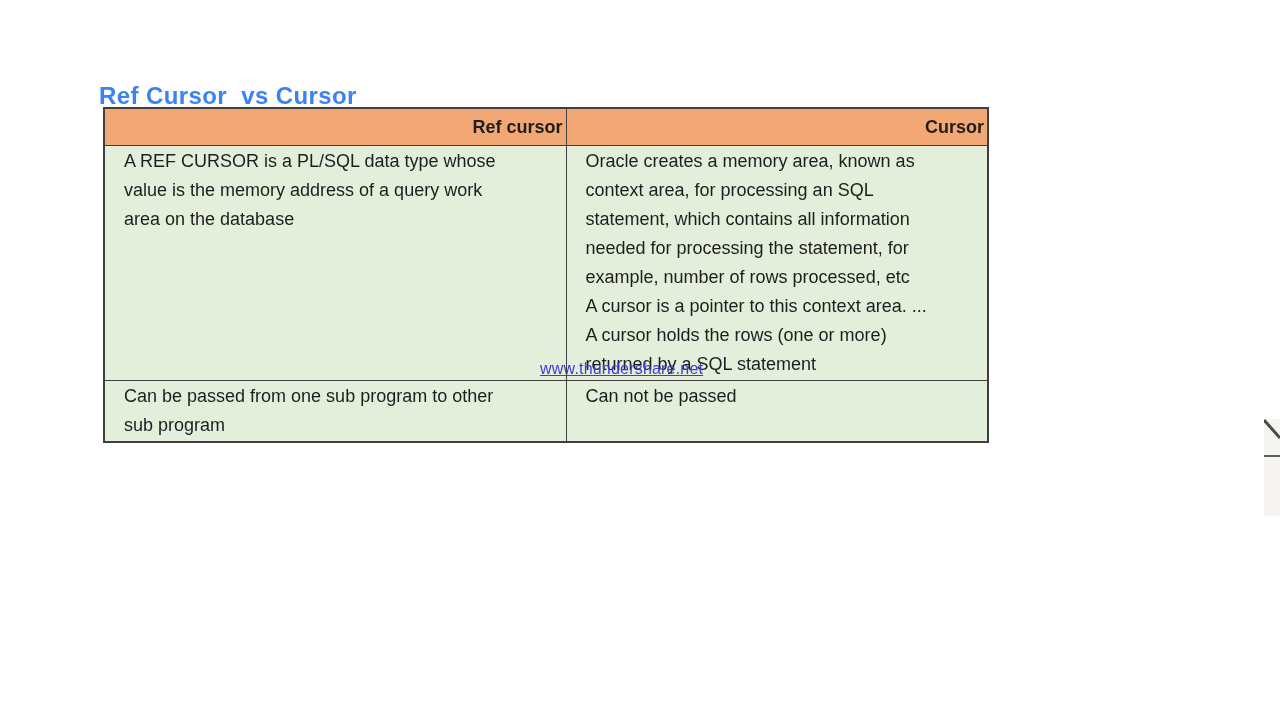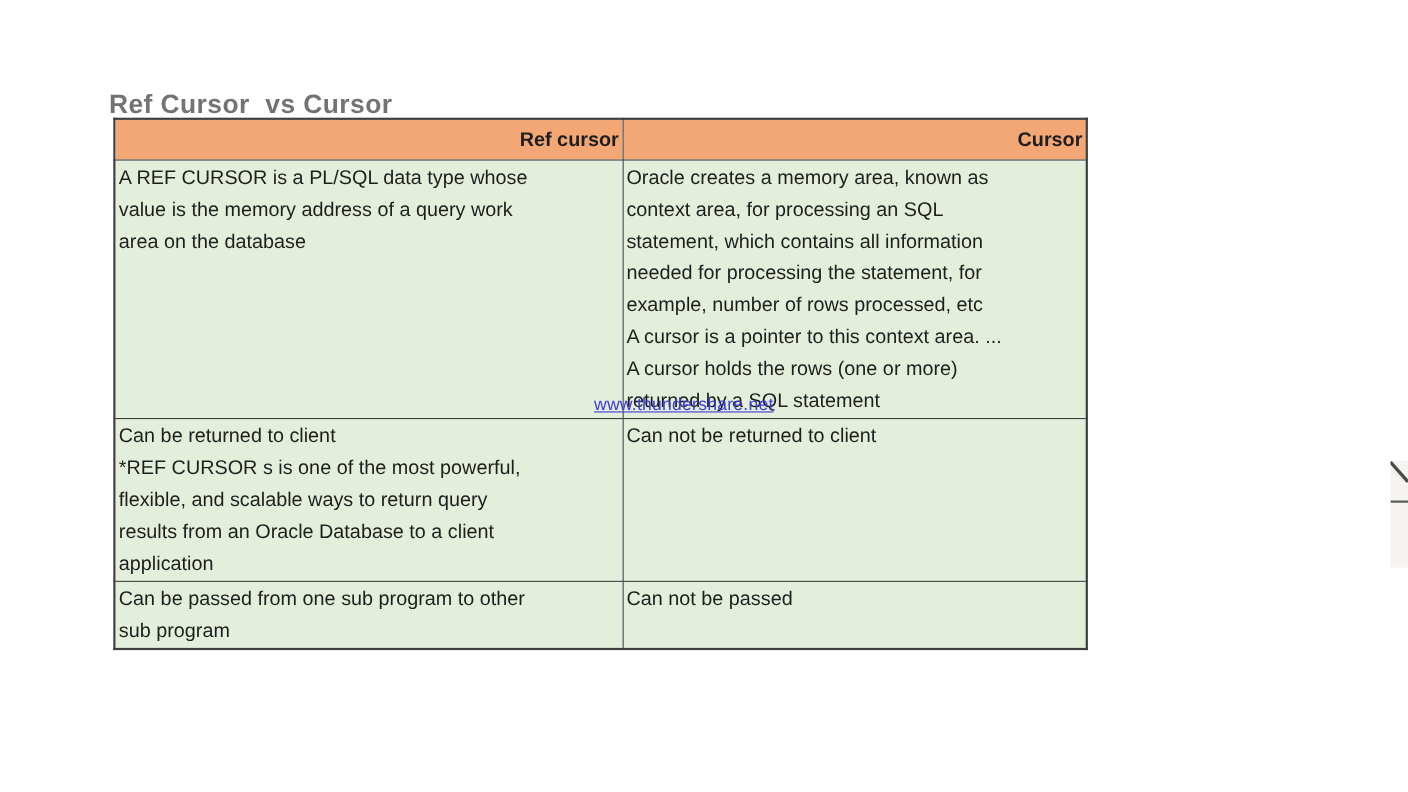--- a/index.html
+++ b/index.html
@@ -11,35 +11,35 @@
   }
   *{box-sizing:border-box;}
   html,body{margin:0;padding:0;}
   body{
     width:1280px;height:720px;position:relative;overflow:hidden;
     background:#ffffff;color:var(--text);
     font-family:"Liberation Sans", sans-serif;
   }
   .page-title{
     position:absolute;left:99px;top:66px;
-    font-size:24px;font-weight:bold;color:#737373;
+    font-size:24px;font-weight:bold;color:#3b82f6;
     white-space:pre;letter-spacing:0.4px;
   }
   table.compare{
     position:absolute;left:103px;top:107px;
     width:884px;table-layout:fixed;
     border-collapse:collapse;
     border:2px solid var(--border);
   }
   col.c-left{width:462px;}
   col.c-right{width:422px;}
   th,td{
     border:1px solid var(--border);
     font-size:18px;line-height:29px;
-    padding:1px 3px;
+    padding:1px 19px;
     vertical-align:top;text-align:left;
     white-space:pre-wrap;overflow:hidden;
   }
   th{
     background:var(--header-bg);
     text-align:right;vertical-align:middle;
     font-weight:bold;height:37px;padding:0 3px;
     line-height:20px;
   }
   td{background:var(--cell-bg);}
@@ -78,28 +78,20 @@
 area on the database</td>
       <td>Oracle creates a memory area, known as
 context area, for processing an SQL
 statement, which contains all information
 needed for processing the statement, for
 example, number of rows processed, etc
 A cursor is a pointer to this context area. ...
 A cursor holds the rows (one or more)
 returned by a SQL statement</td>
     </tr>
-    <tr style="height:147px;">
-      <td>Can be returned to client
-*REF CURSOR s is one of the most powerful,
-flexible, and scalable ways to return query
-results from an Oracle Database to a client
-application</td>
-      <td>Can not be returned to client</td>
-    </tr>
     <tr style="height:54px;">
       <td>Can be passed from one sub program to other
 sub program</td>
       <td>Can not be passed</td>
     </tr>
   </tbody>
 </table>
 
 <div class="watermark">www.thundershare.net</div>
 

